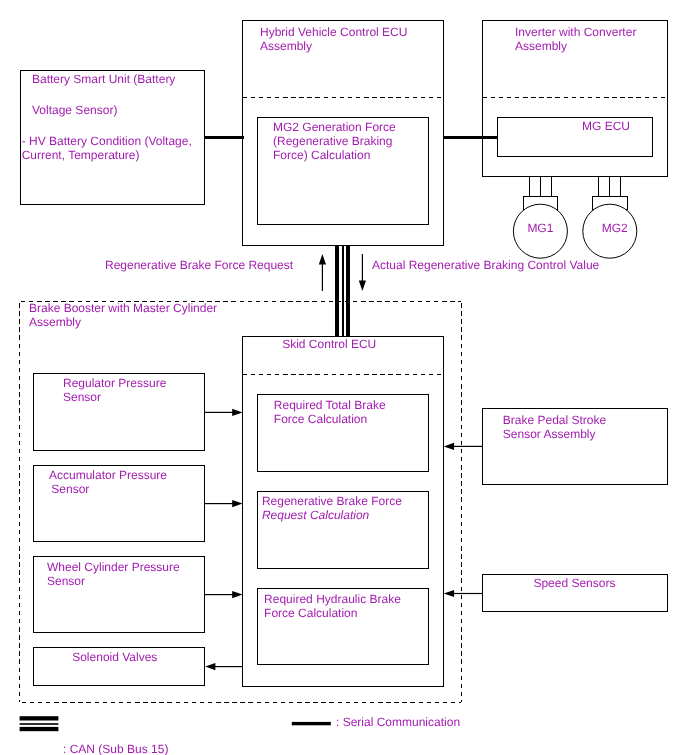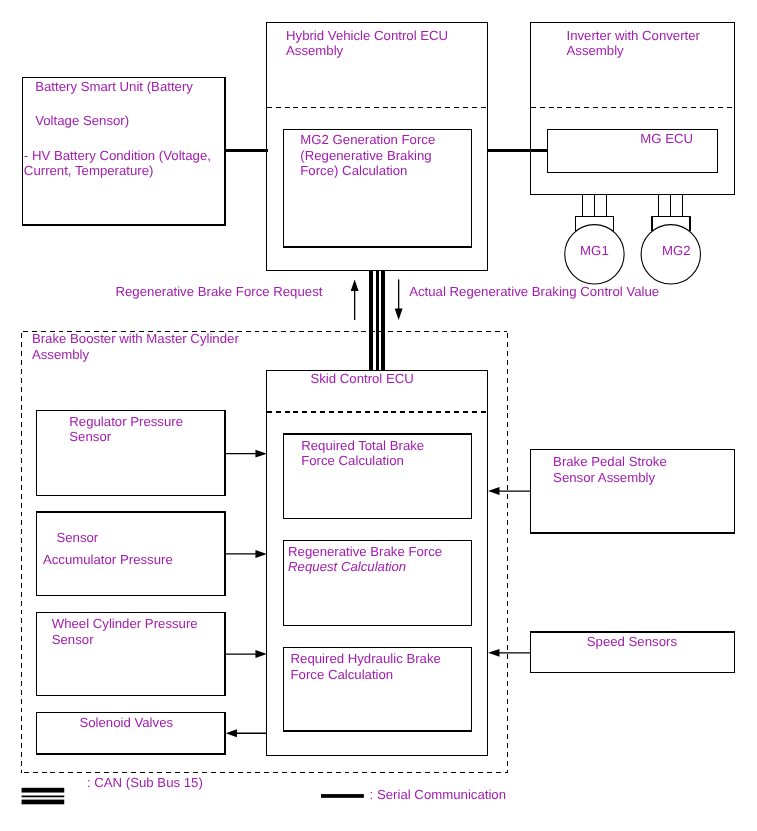--- a/index.html
+++ b/index.html
@@ -143,29 +143,29 @@
 
 <div class="tx" style="left:261.9px;top:494.2px;">Regenerative Brake Force</div>
 <div class="tx" style="left:261.9px;top:508.2px;font-style:italic;">Request Calculation</div>
 
 <div class="tx" style="left:264.1px;top:591.7px;">Required Hydraulic Brake</div>
 <div class="tx" style="left:264.1px;top:605.7px;">Force Calculation</div>
 
 <div class="tx" style="left:63px;top:376.2px;">Regulator Pressure</div>
 <div class="tx" style="left:63px;top:390.2px;">Sensor</div>
 
-<div class="tx" style="left:39px;top:467.6px;margin-top:34px;">Accumulator Pressure</div>
+<div class="tx" style="left:49px;top:467.6px;">Accumulator Pressure</div>
 <div class="tx" style="left:51.3px;top:481.6px;">Sensor</div>
 
 <div class="tx" style="left:47px;top:560.3px;">Wheel Cylinder Pressure</div>
 <div class="tx" style="left:47px;top:574.3px;">Sensor</div>
 
 <div class="tx" style="left:72.2px;top:649.5px;">Solenoid Valves</div>
 
 <div class="tx" style="left:502.8px;top:412.6px;">Brake Pedal Stroke</div>
 <div class="tx" style="left:502.8px;top:426.6px;">Sensor Assembly</div>
 
 <div class="tx" style="left:533.4px;top:575.8px;">Speed Sensors</div>
 
-<div class="tx" style="left:63px;top:704px;margin-left:16px;">: CAN (Sub Bus 15)</div>
+<div class="tx" style="left:63px;top:742px;">: CAN (Sub Bus 15)</div>
 <div class="tx" style="left:336px;top:715.3px;">: Serial Communication</div>
 
 </div>
 
 </body></html>

